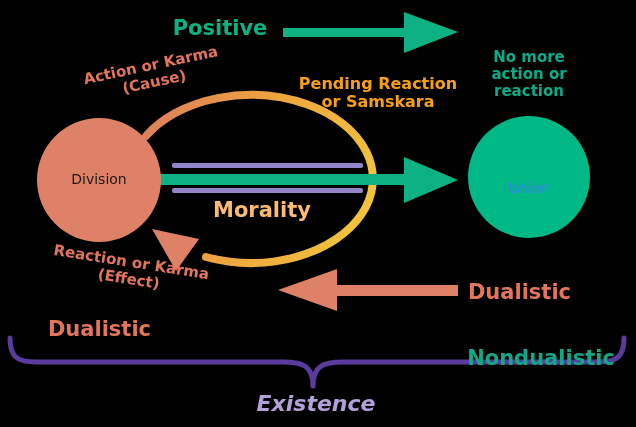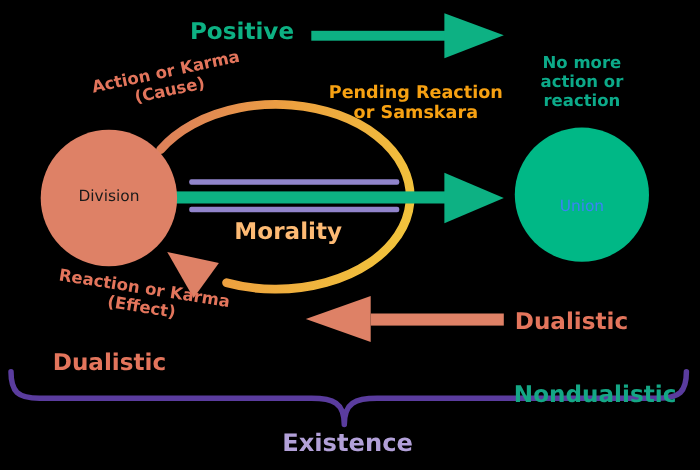--- a/index.html
+++ b/index.html
@@ -85,15 +85,15 @@
     <div class="ln">Reaction or Karma</div>
     <div class="ln">(Effect)</div>
   </div>
 
   <div class="lbl sz21" style="left: 462px; top: 281px; width: 115px; color: rgb(227, 117, 92);">Dualistic</div>
 
   <div class="lbl sz21" style="left: 42px; top: 318px; width: 115px; color: rgb(227, 117, 92);">Dualistic</div>
 
   <div class="lbl sz21" style="left: 455px; top: 319px; width: 172px; color: rgb(20, 167, 133); margin-top: 28px;">Nondualistic</div>
 
-  <div class="lbl sz22" style="left: 246px; top: 392px; width: 140px; color: rgb(178, 160, 216);">Existence</div>
+  <div class="lbl sz22" style="left: 246px; top: 392px; width: 140px; color: rgb(178, 160, 216); font-style: italic;">Existence</div>
 
 </div>
 
 </body></html>

